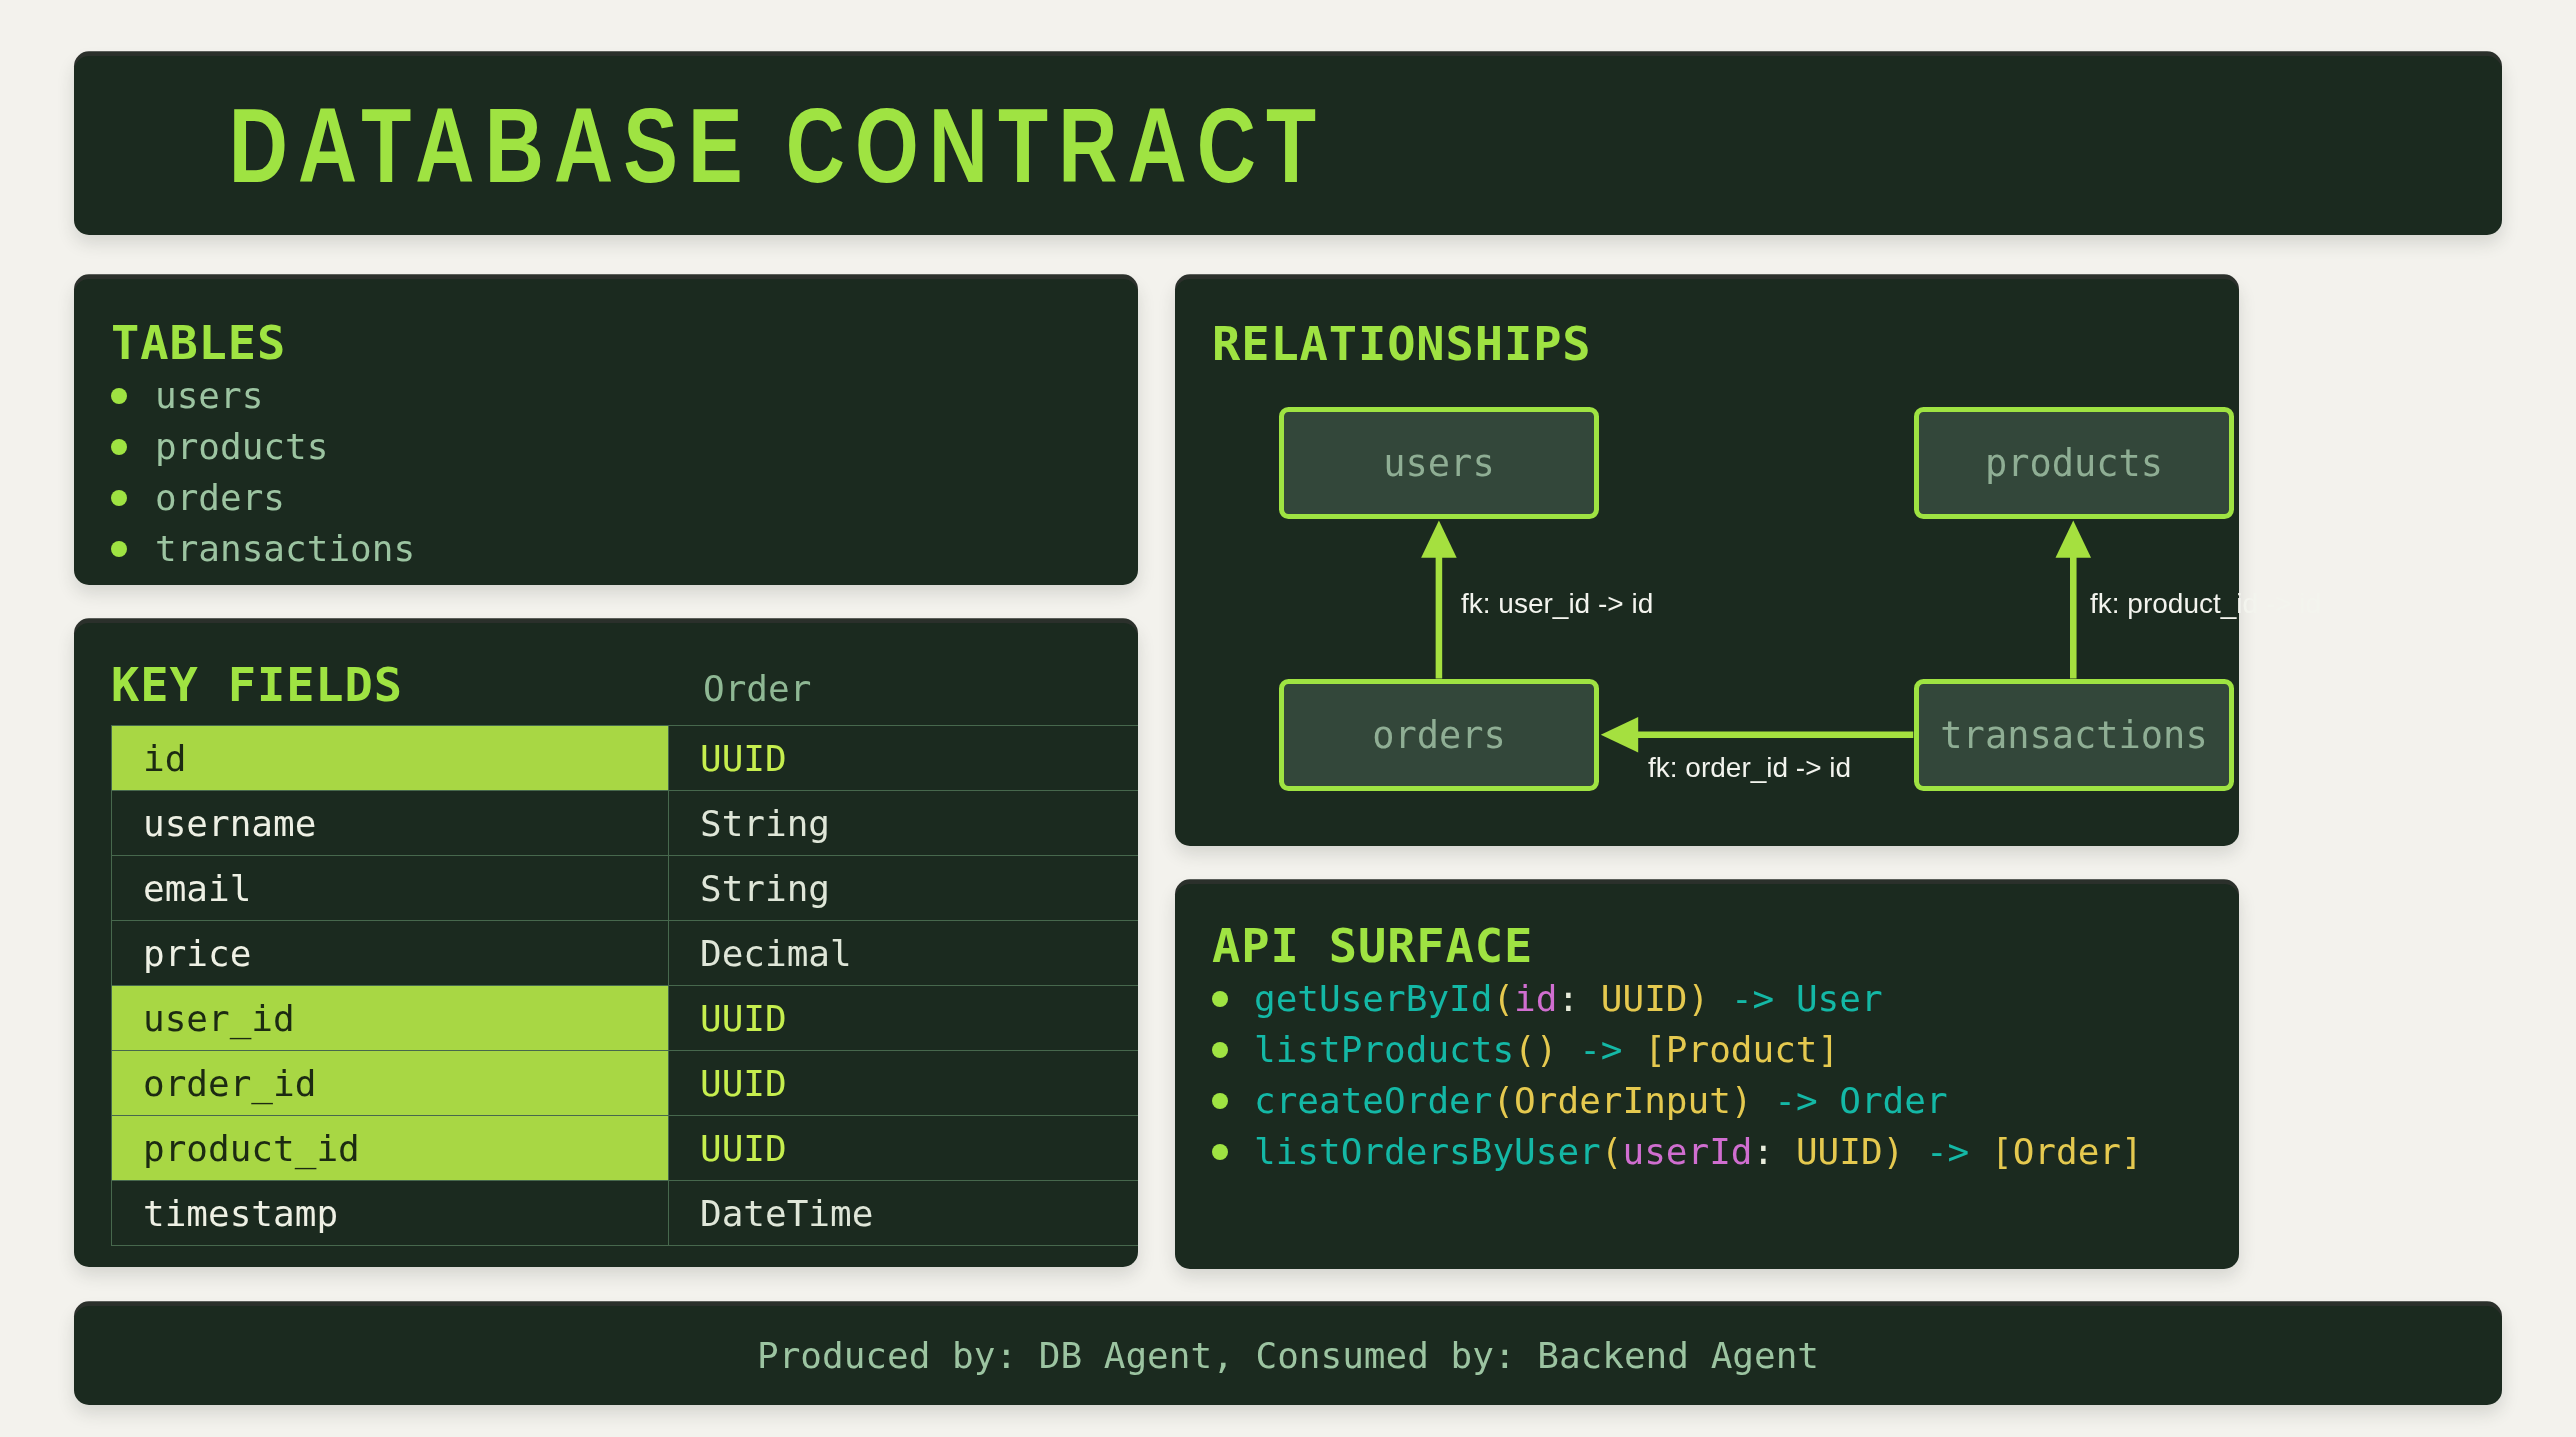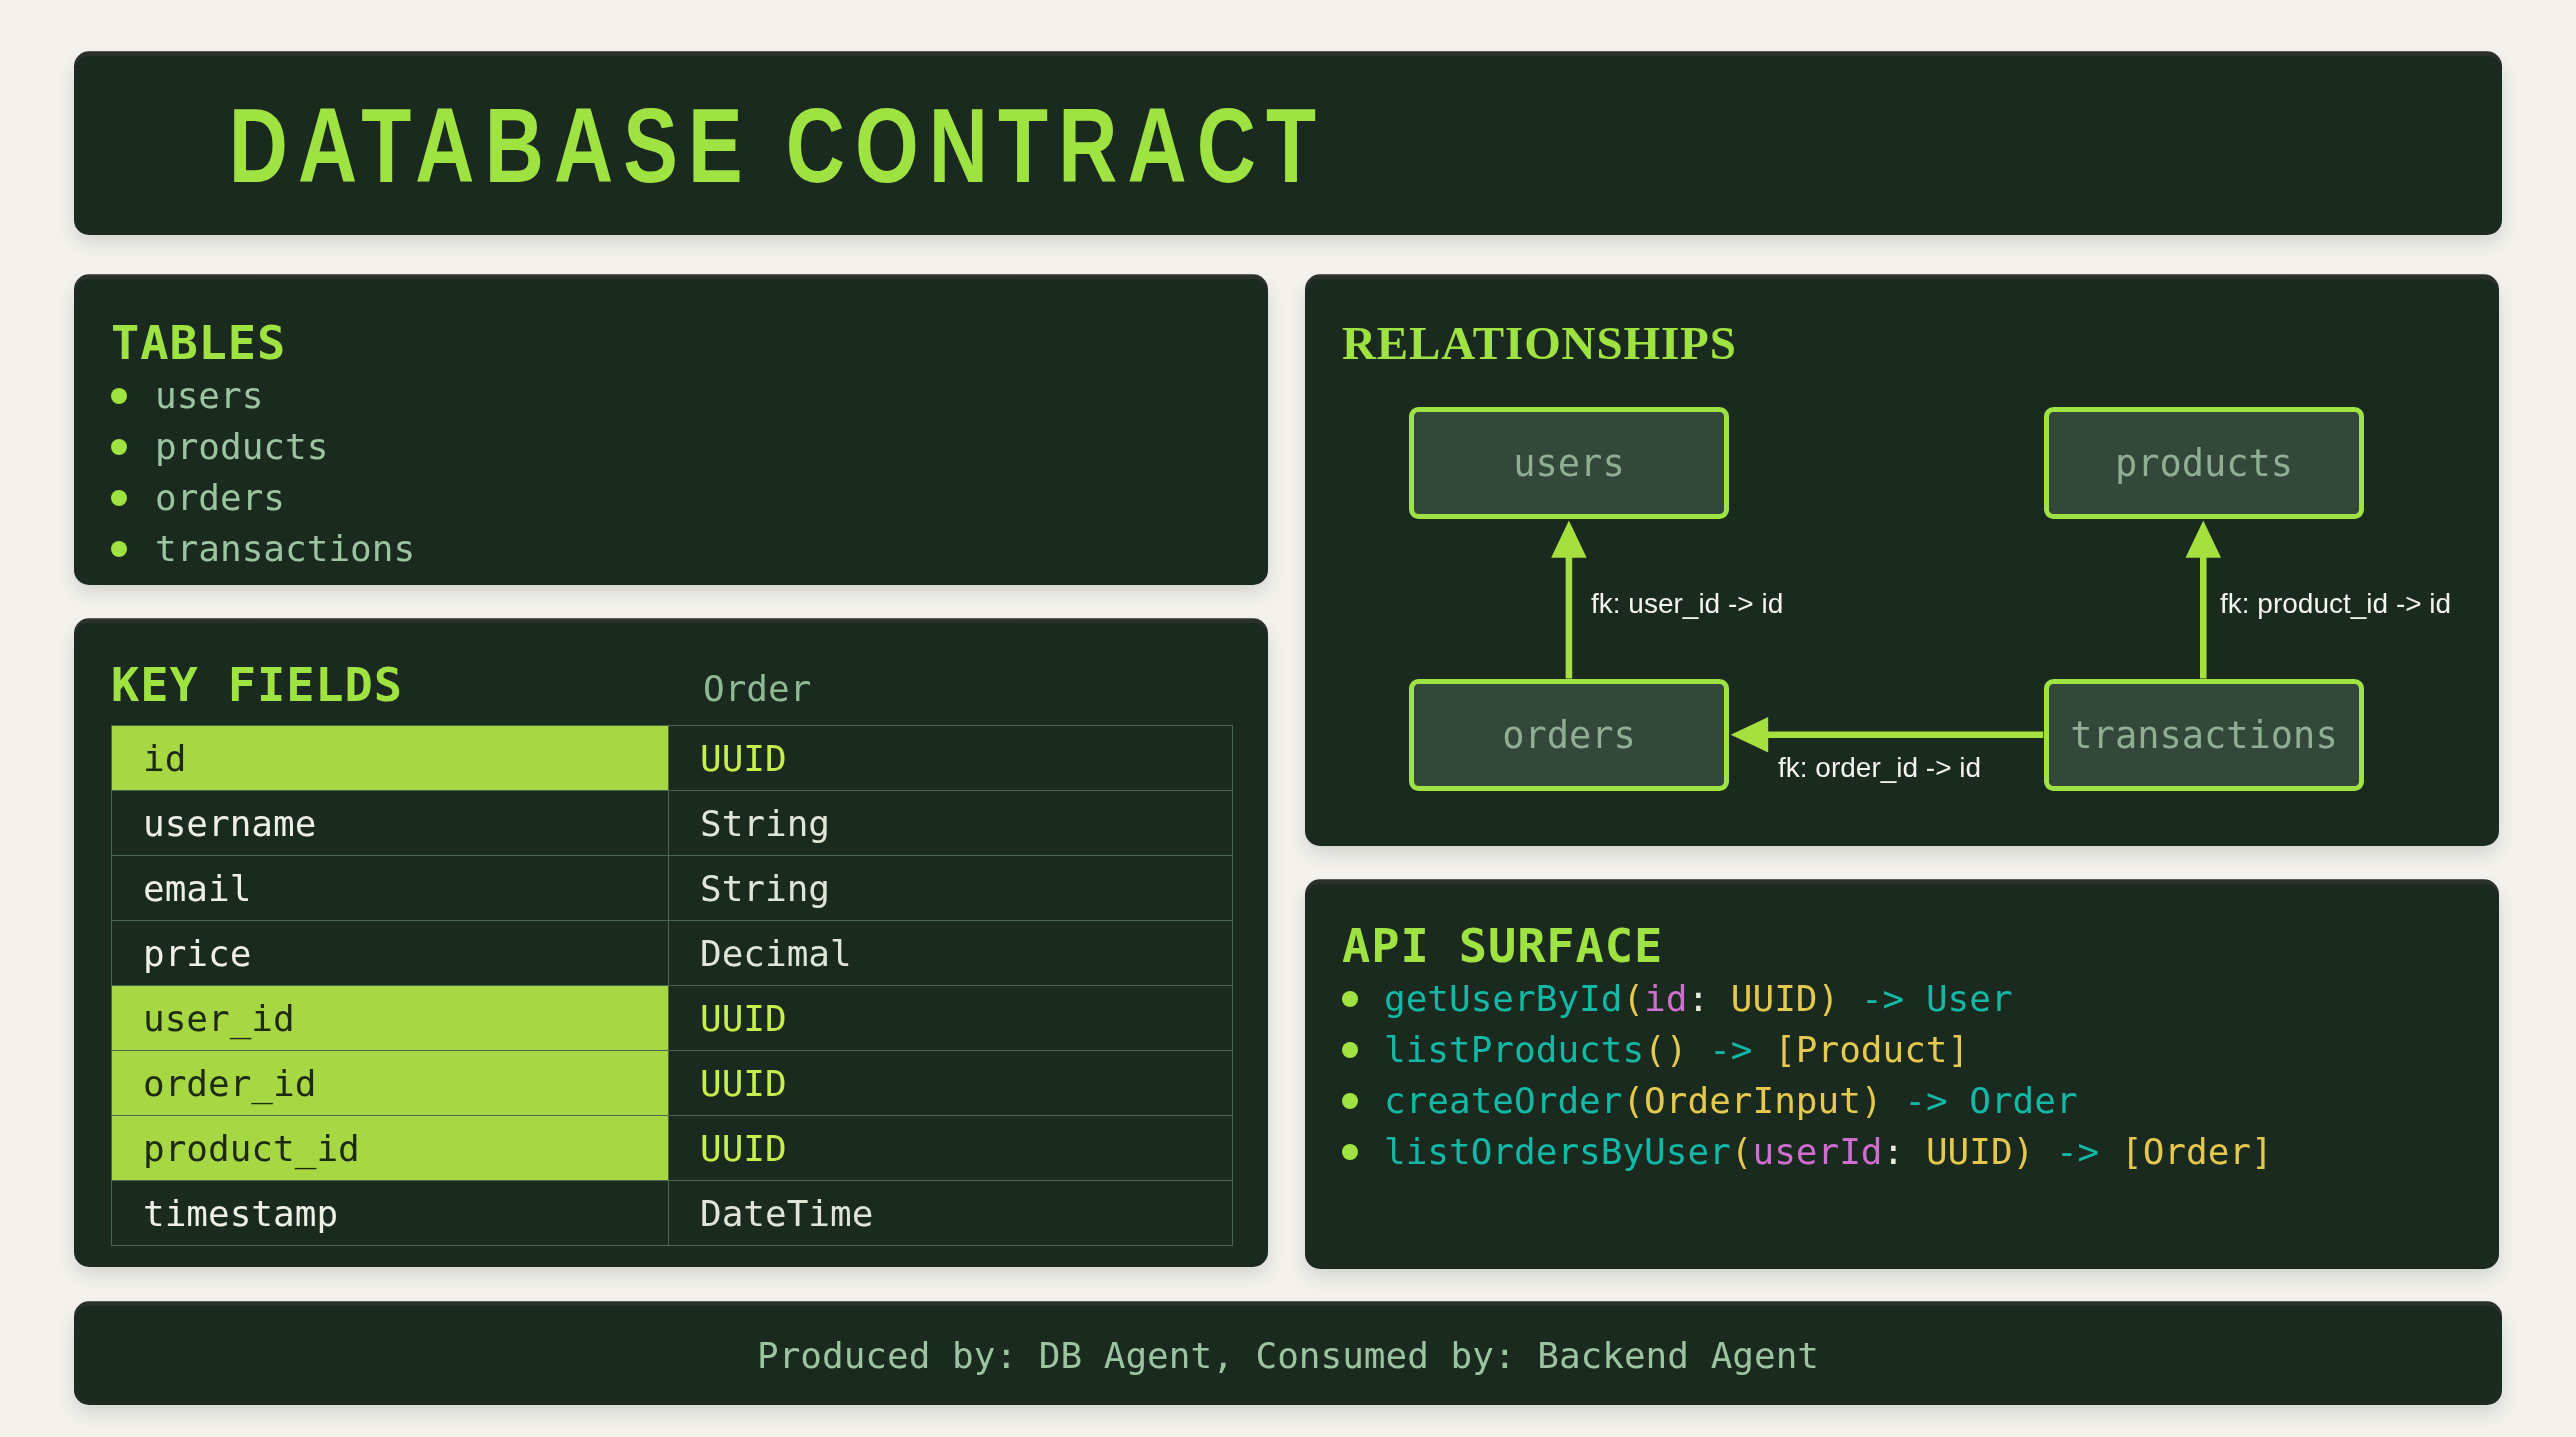--- a/index.html
+++ b/index.html
@@ -18,21 +18,21 @@
   
   .title-bar{height:179px;display:flex;align-items:center;}
   .title-text{
     font-family:"Liberation Sans",sans-serif;font-weight:700;
     font-size:105px;letter-spacing:13px;white-space:nowrap;
     color:var(--accent-green,#9fe342);
     display:inline-block;transform:scaleX(.78);
   }
   
   .columns{display:flex;gap:37px;margin-top:44px;}
-  .col{width:1194px;display:flex;flex-direction:column;gap:38px;}
+  .col{width:1064px;display:flex;flex-direction:column;gap:38px;}
   h2.panel-title{margin:0;font-size:47px;font-weight:700;letter-spacing:0.9px;color:var(--accent-green,#9fe342);}
   ul.plain{list-style:none;margin:0;padding:0;}
   .bullet{width:16px;height:16px;border-radius:50%;background:var(--accent-green,#9fe342);flex:none;}
   
   .tables-panel{height:306px;padding:36px 37px;}
   .tables-list{margin-top:24px;padding-left:33px;}
   .tables-list li{display:flex;align-items:center;gap:28px;height:51px;font-size:36px;color:var(--sage-text,#9cc4a1);}
   
   .key-fields-panel{height:644px;padding:34px 37px;overflow:hidden;}
   .kf-header{display:grid;grid-template-columns:559px 1fr;align-items:baseline;margin-bottom:13px;}
@@ -40,21 +40,21 @@
   .fields-table{width:1120px;border:1.9px solid var(--border-green,#47684d);}
   .frow{display:grid;grid-template-columns:557px 1fr;height:64px;border-top:1.9px solid var(--border-green,#47684d);}
   .frow:first-child{border-top:0;}
   .fcell{display:flex;align-items:center;font-size:36px;padding:0 31px;overflow:hidden;}
   .fcell.field{color:var(--white-text,#eef0e4);border-right:1.9px solid var(--border-green,#47684d);}
   .fcell.field.hl{background:var(--highlight-green,#a8d744);color:var(--dark-text,#1c2a12);}
   .fcell.type{color:#dfe6d8;}
   .fcell.type.uuid{color:var(--uuid-green,#c6ee4e);}
   
   .relationships-panel{height:567px;position:relative;}
-  .rel-title{position:absolute;left:37px;top:37px;font-family:Liberation Serif, serif;}
+  .rel-title{position:absolute;left:37px;top:37px;}
   .node{
     position:absolute;width:320px;height:112px;box-sizing:border-box;
     background:var(--node-fill,#33473a);
     border:5.6px solid var(--accent-green,#9fe342);border-radius:9.4px;
     display:flex;align-items:center;justify-content:center;
     font-size:37px;color:#8fae94;
   }
   .node-users{left:104px;top:128px;}
   .node-products{left:739px;top:128px;}
   .node-orders{left:104px;top:400px;}

